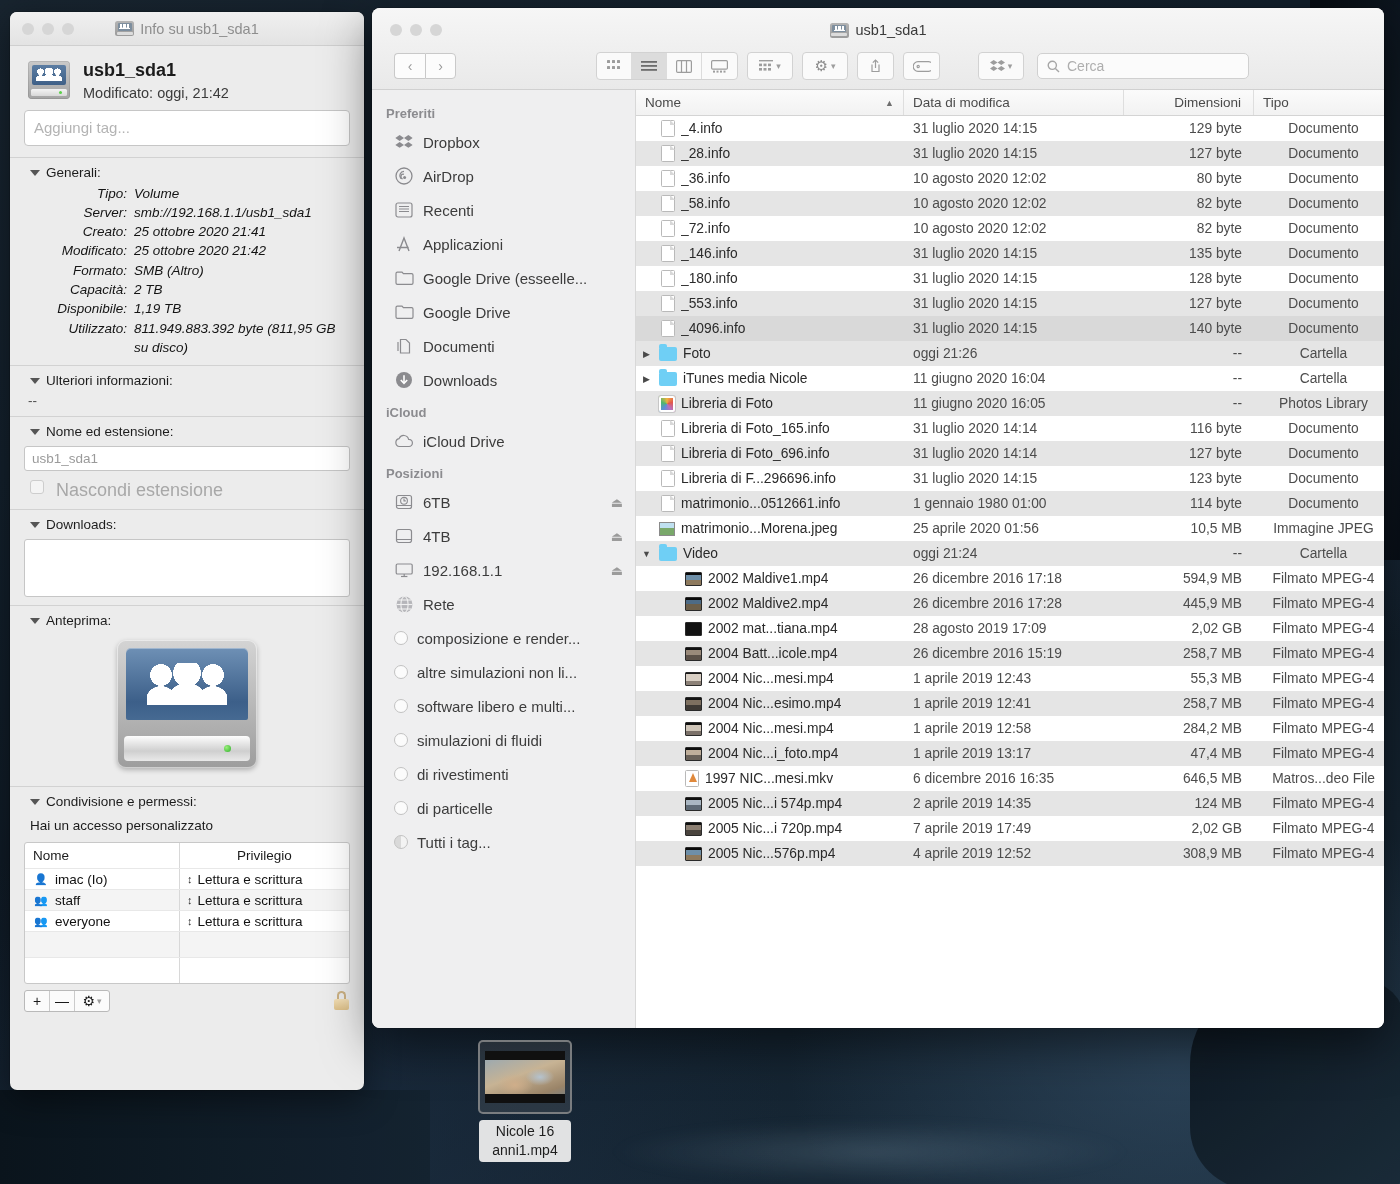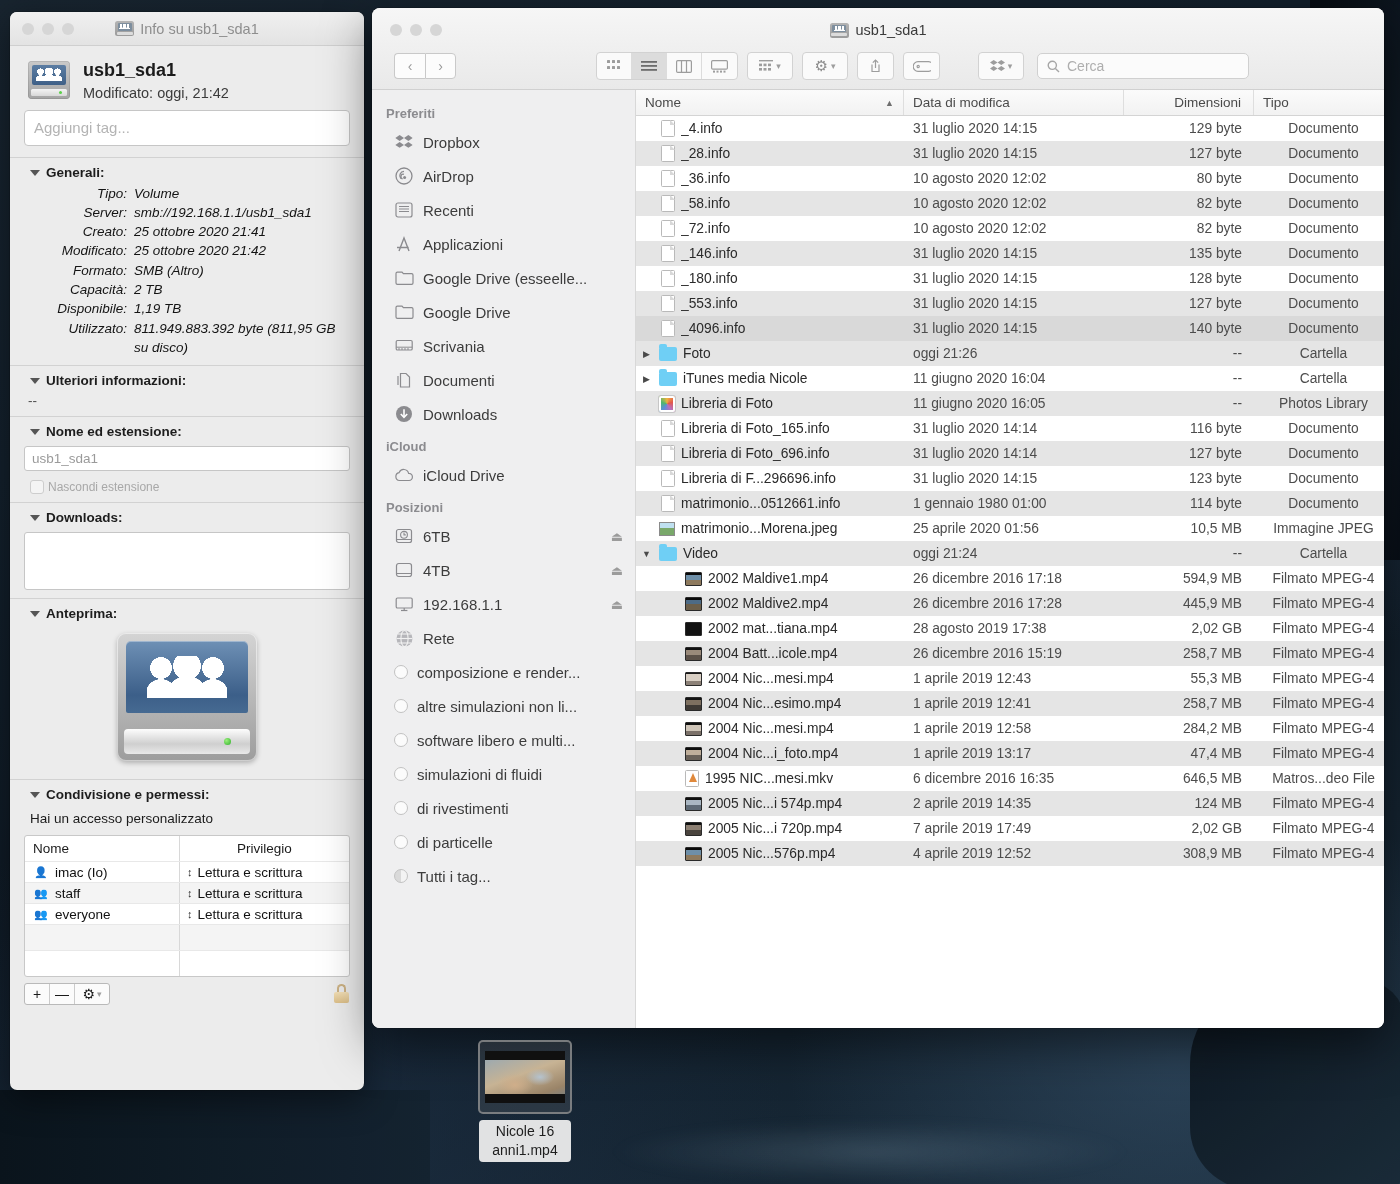--- a/index.html
+++ b/index.html
@@ -132,43 +132,43 @@
   .tagfield {
     margin: 0 14px 11px 14px; height: 36px;
     background: #fff; border: 1px solid #c6c6c6; border-radius: 4px;
     display: flex; align-items: center; padding: 0 9px;
     font-size: 15px; color: #b4b4b4;
   }
 
   .sect { border-top: 1px solid #d2d2d2; padding: 7px 0 8px 0; }
   .sect-title {
     display: flex; align-items: center; gap: 6px;
-    font-size: 13.5px; font-weight: bold; color: #1d1d1d;
+    font-size: 13.5px; font-weight: normal; color: #1d1d1d;
     padding: 0 14px 0 20px;
   }
   .tri {
     width: 0; height: 0; flex: 0 0 auto;
     border-left: 5px solid transparent; border-right: 5px solid transparent;
     border-top: 6px solid #555; margin-top: 1px;
   }
   .rows { padding: 4px 14px 0 14px; font-style: italic; }
   .row { display: flex; font-size: 13.5px; color: #141414; line-height: 19.3px; }
   .row .k { width: 110px; text-align: right; flex: 0 0 110px; padding-right: 7px; }
   .row .v { flex: 1 1 auto; }
   .dashes { font-size: 13.5px; color: #4b4b4b; padding: 5px 0 0 18px; }
 
   .namefield {
     margin: 7px 14px 0 14px; height: 25px;
     background: #fff; border: 1px solid #c6c6c6; border-radius: 3px;
     display: flex; align-items: center; padding: 0 7px;
     font-size: 13.5px; color: #9a9a9a;
   }
   .checkline {
-    display: flex; align-items: flex-end; gap: 4px;
-    padding: 9px 14px 0 20px; font-size: 12px; color: #a8a8a8;
+    display: flex; align-items: flex-start; gap: 12px;
+    padding: 9px 14px 0 20px; font-size: 18px; color: #a8a8a8;
   }
   .cbox { width: 14px; height: 14px; border-radius: 3px; border: 1px solid #cdcdcd; background: #f4f4f4; flex:0 0 14px;}
   .commentbox {
     margin: 7px 14px 0 14px; height: 58px;
     background: #fff; border: 1px solid #c6c6c6; border-radius: 3px;
   }
 
   .preview-wrap { display:flex; justify-content:center; padding: 12px 0 10px 0; }
   .vol-icon-xl { width: 140px; height: 128px; position: relative; }
   .vol-icon-xl .body {
@@ -849,35 +849,20 @@
 
       <div class="sb-item">
         <span class="sb-ico">
           <svg width="19" height="16" viewBox="0 0 19 16">
               <path d="M1 3.5 a1.4 1.4 0 0 1 1.4-1.4 H7 l1.4 1.6 H16.6 A1.4 1.4 0 0 1 18 5.1 V13 a1.4 1.4 0 0 1 -1.4 1.4 H2.4 A1.4 1.4 0 0 1 1 13 z" fill="none" stroke="#8b8b8f" stroke-width="1.2"></path>
             </svg>
         </span>
         <span class="lbl">Google Drive</span>
       </div>
 
-      <div class="sb-item">
-        <span class="sb-ico">
-          <svg width="19" height="16" viewBox="0 0 19 16">
-              <rect x="1.2" y="2.5" width="16" height="9.5" rx="1.3" fill="none" stroke="#8b8b8f" stroke-width="1.2"></rect>
-              <line x1="1.2" y1="9.2" x2="17.2" y2="9.2" stroke="#8b8b8f" stroke-width="1"></line>
-              <g stroke="#8b8b8f" stroke-width="1">
-                <line x1="4" y1="10" x2="4" y2="12"></line>
-                <line x1="7" y1="10" x2="7" y2="12"></line>
-                <line x1="10" y1="10" x2="10" y2="12"></line>
-                <line x1="13" y1="10" x2="13" y2="12"></line>
-              </g>
-            </svg>
-        </span>
-        <span class="lbl">Scrivania</span>
-      </div>
 
       <div class="sb-item">
         <span class="sb-ico">
           <svg width="18" height="17" viewBox="0 0 18 17">
               <g fill="none" stroke="#8b8b8f" stroke-width="1.2">
                 <path d="M5.5 1.5 H11 L14.5 5 V15 H5.5 z"></path>
                 <path d="M3 4 V13"></path>
               </g>
             </svg>
         </span>
@@ -1204,21 +1189,21 @@
             <div class="fr-size">445,9 MB</div>
             <div class="fr-type">Filmato MPEG-4</div>
           </div>
           <div class="frow">
             <div class="fr-name">
               <span class="indent"></span>
               <span class="disc empty">▶</span>
               <span class="ic-thumb t3"></span>
               <span class="txt">2002 mat...tiana.mp4</span>
             </div>
-            <div class="fr-date">28 agosto 2019 17:38</div>
+            <div class="fr-date">28 agosto 2019 17:09</div>
             <div class="fr-size">2,02 GB</div>
             <div class="fr-type">Filmato MPEG-4</div>
           </div>
           <div class="frow alt">
             <div class="fr-name">
               <span class="indent"></span>
               <span class="disc empty">▶</span>
               <span class="ic-thumb t4"></span>
               <span class="txt">2004 Batt...icole.mp4</span>
             </div>
@@ -1268,21 +1253,21 @@
             </div>
             <div class="fr-date">1 aprile 2019 13:17</div>
             <div class="fr-size">47,4 MB</div>
             <div class="fr-type">Filmato MPEG-4</div>
           </div>
           <div class="frow">
             <div class="fr-name">
               <span class="indent"></span>
               <span class="disc empty">▶</span>
               <span class="ic-mkv"></span>
-              <span class="txt">1995 NIC...mesi.mkv</span>
+              <span class="txt">1997 NIC...mesi.mkv</span>
             </div>
             <div class="fr-date">6 dicembre 2016 16:35</div>
             <div class="fr-size">646,5 MB</div>
             <div class="fr-type">Matros...deo File</div>
           </div>
           <div class="frow alt">
             <div class="fr-name">
               <span class="indent"></span>
               <span class="disc empty">▶</span>
               <span class="ic-thumb t9"></span>

